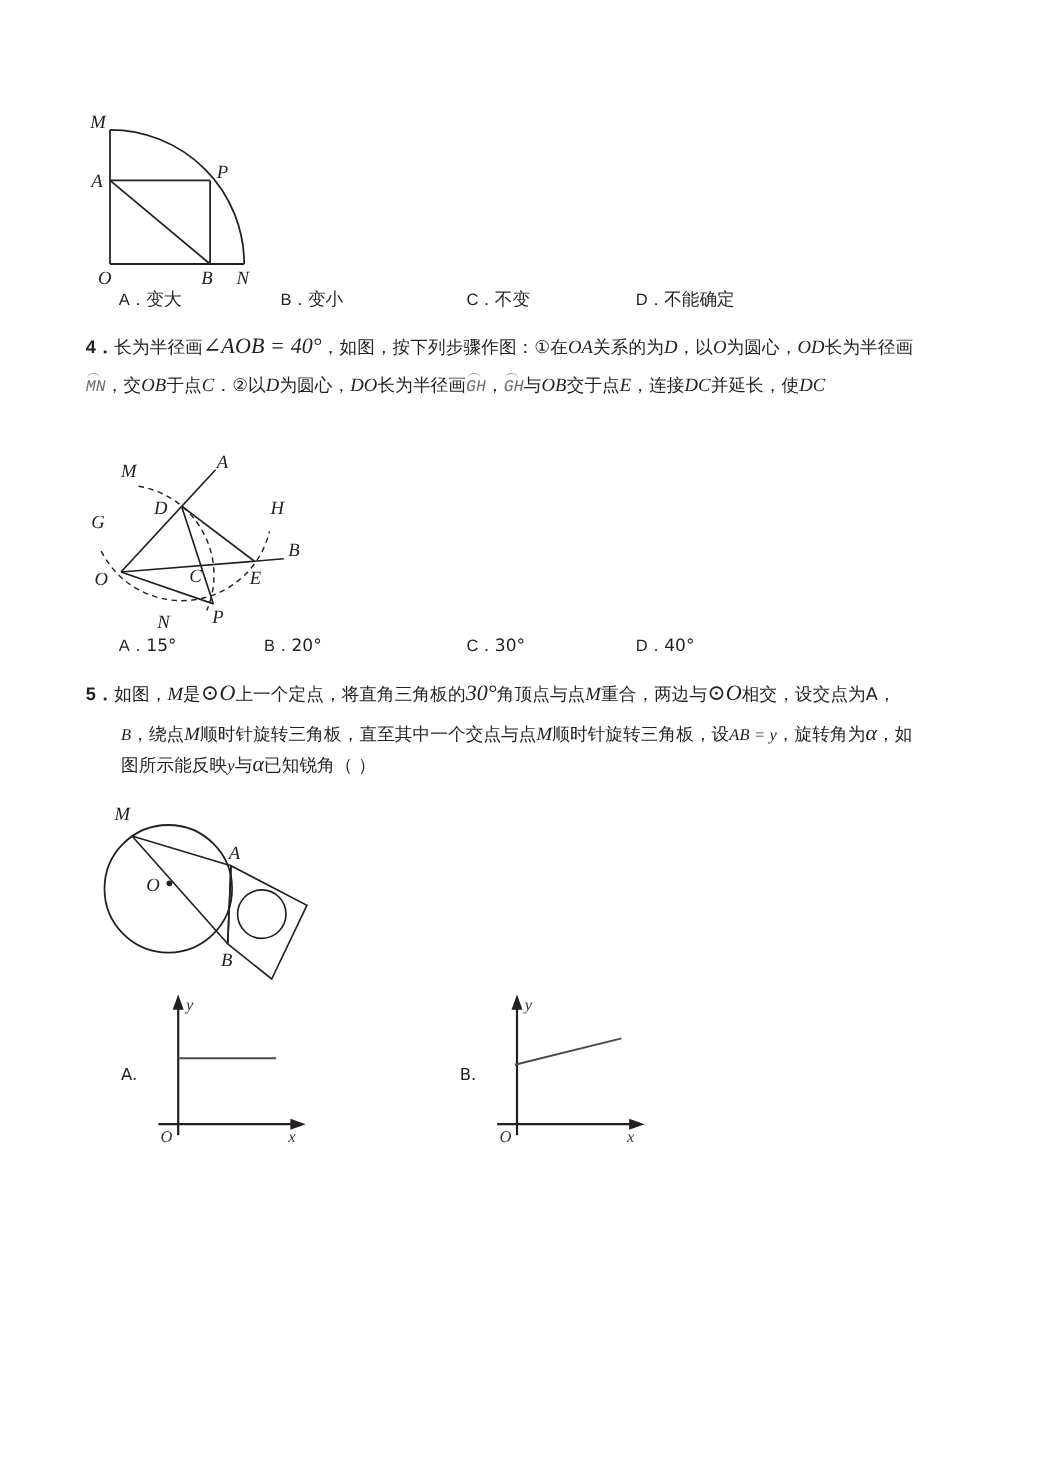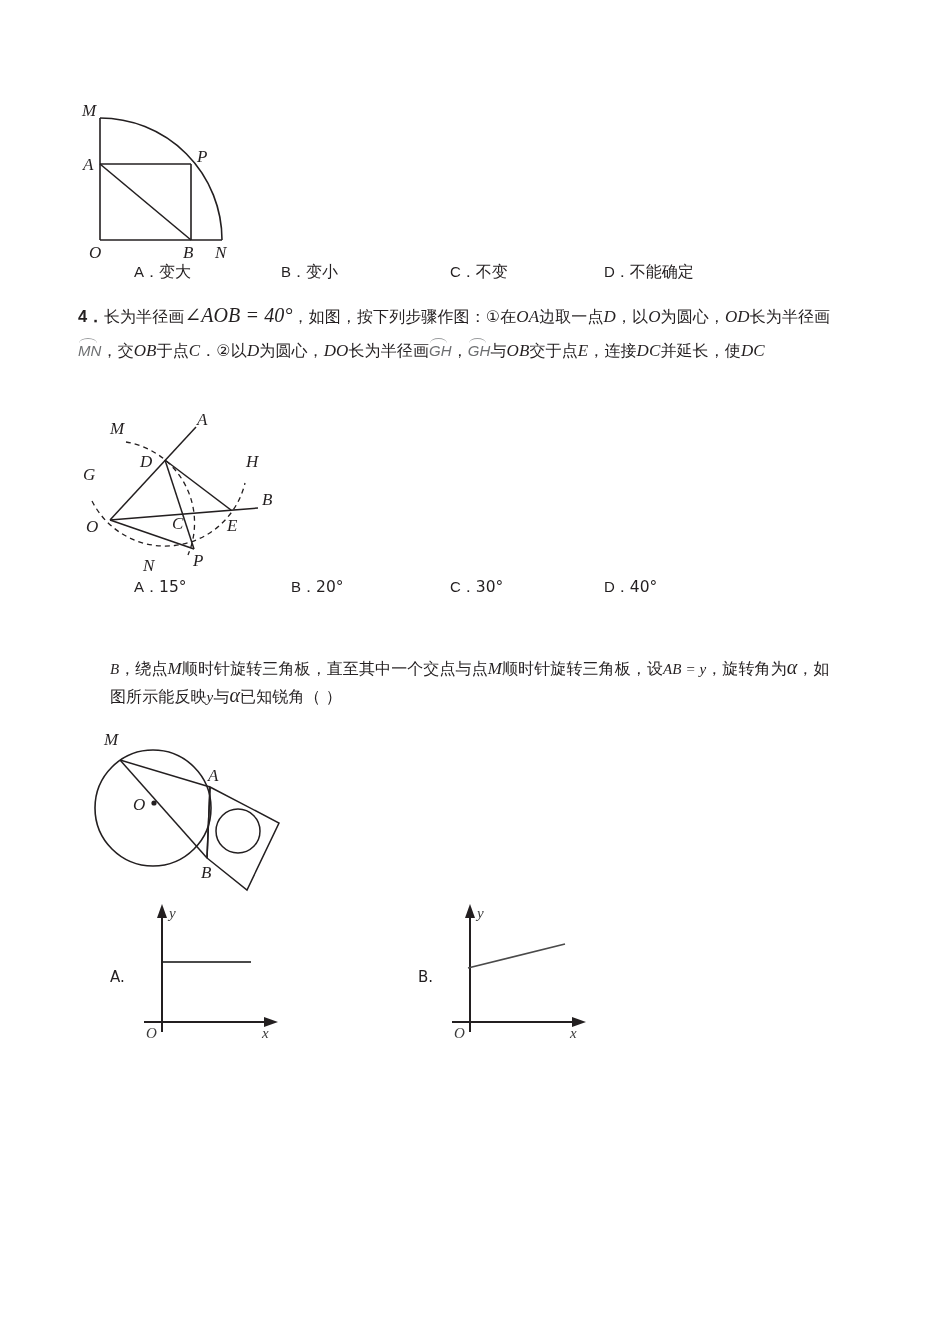--- a/index.html
+++ b/index.html
@@ -39,41 +39,40 @@
   }
   .cn { font-family: "DejaVu Sans", "Liberation Sans", sans-serif; font-size: 16px; }
   .it { font-family: "Liberation Serif", "DejaVu Serif", serif; font-style: italic; font-size: 17px; }
   .itsm { font-family: "Liberation Serif","DejaVu Serif",serif; font-style: italic; font-size: 15px; }
   .mth { font-family: "Liberation Serif", "DejaVu Serif", serif; font-style: italic; font-size: 20px; }
 
   
   .arcname {
     position: relative;
     display: inline-block;
-    font-family: Liberation Sans, sans-serif;
+    font-family: Liberation Mono, monospace;
     font-style: italic;
     font-size: 15px;
     color: #6d6f71;
     padding-top: 2px;
   }
   .arcname::before {
     content: "";
     position: absolute;
     left: 1px; right: 5px; top: -3px;
     height: 5px;
     border-top: 1px solid #9a9c9e;
     border-radius: 60% 60% 0 0 / 100% 100% 0 0;
   }
 
   
   .choices {
     position: absolute;
     left: 0; right: 0;
     height: 24px;
-    margin-left: 26px;
   }
   .choice {
     position: absolute;
     font-family: "DejaVu Sans", "Liberation Sans", sans-serif;
     font-size: 15.5px;
     color: #231f20;
     white-space: nowrap;
   }
   .choice .lbl {
     font-family: "Liberation Sans","DejaVu Sans",sans-serif;
@@ -139,21 +138,21 @@
     </div>
     <div class="choice" style="left:424px;">
       <span class="lbl">C．</span><span class="cn">不变</span>
     </div>
     <div class="choice" style="left:578px;">
       <span class="lbl">D．</span><span class="cn">不能确定</span>
     </div>
   </div>
 
   <div class="qline" style="left:78px; top:305px;">
-    <span class="qnum">4．</span><span class="cn">长为半径画</span><span class="mth">∠AOB = 40°</span><span class="cn">，如图，按下列步骤作图：①在</span><span class="it">OA</span><span class="cn">边取一点</span><span class="it">D</span><span class="cn">，以</span><span class="it">O</span><span class="cn">为圆心，</span><span class="it">OD</span><span class="cn">长为半径画</span>
+    <span class="qnum">4．</span><span class="cn">长为半径画</span><span class="mth">∠AOB = 40°</span><span class="cn">，如图，按下列步骤作图：①在</span><span class="it">OA</span><span class="cn">关系的为</span><span class="it">D</span><span class="cn">，以</span><span class="it">O</span><span class="cn">为圆心，</span><span class="it">OD</span><span class="cn">长为半径画</span>
   </div>
 
   <div class="qline" style="left:78px; top:341px;">
     <span class="arcname">MN</span><span class="cn">，交</span><span class="it">OB</span><span class="cn">于点</span><span class="it">C</span><span class="cn">．②以</span><span class="it">D</span><span class="cn">为圆心，</span><span class="it">DO</span><span class="cn">长为半径画</span><span class="arcname">GH</span><span class="cn">，</span><span class="arcname">GH</span><span class="cn">与</span><span class="it">OB</span><span class="cn">交于点</span><span class="it">E</span><span class="cn">，连接</span><span class="it">DC</span><span class="cn">并延长，使</span><span class="it">DC</span>
   </div>
 
 
   <div class="fig" style="left:70px; top:405px;">
     <svg width="300" height="170" viewBox="0 0 300 170">
 
@@ -182,31 +181,34 @@
       <text class="lab" x="157" y="126">E</text>
       <text class="lab" x="123" y="161">P</text>
       <text class="lab" x="73" y="166">N</text>
     </svg>
   </div>
 
   <div class="choices" style="top:578px;">
     <div class="choice" style="left:108px;">
       <span class="lbl">A．</span><span>15°</span>
     </div>
-    <div class="choice" style="left:265px;">
+    <div class="choice" style="left:240px;">
       <span class="lbl">B．</span><span>20°</span>
     </div>
     <div class="choice" style="left:424px;">
       <span class="lbl">C．</span><span>30°</span>
     </div>
     <div class="choice" style="left:578px;">
       <span class="lbl">D．</span><span>40°</span>
     </div>
   </div>
 
+  <div class="qline" style="left:78px; top:620px;">
+    <span class="qnum">5．</span><span class="cn">如图，</span><span class="it">M</span><span class="cn">是</span><span class="mth">⊙O</span><span class="cn">上一个定点，将直角三角板的</span><span class="mth">30°</span><span class="cn">角顶点与点</span><span class="it">M</span><span class="cn">重合，两边与</span><span class="mth">⊙O</span><span class="cn">相交，设交点为A，</span>
+  </div>
 
   <div class="qline" style="left:110px; top:657px;">
     <span class="itsm">B</span><span class="cn">，绕点</span><span class="it">M</span><span class="cn">顺时针旋转三角板，直至其中一个交点与点</span><span class="it">M</span><span class="cn">顺时针旋转三角板，设</span><span class="itsm">AB = y</span><span class="cn">，旋转角为</span><span class="mth">α</span><span class="cn">，如</span>
   </div>
 
   <div class="qline" style="left:110px; top:685px;">
     <span class="cn">图所示能反映</span><span class="itsm">y</span><span class="cn">与</span><span class="mth">α</span><span class="cn">已知锐角（ ）</span>
   </div>
 
   <div class="fig" style="left:75px; top:715px;">

